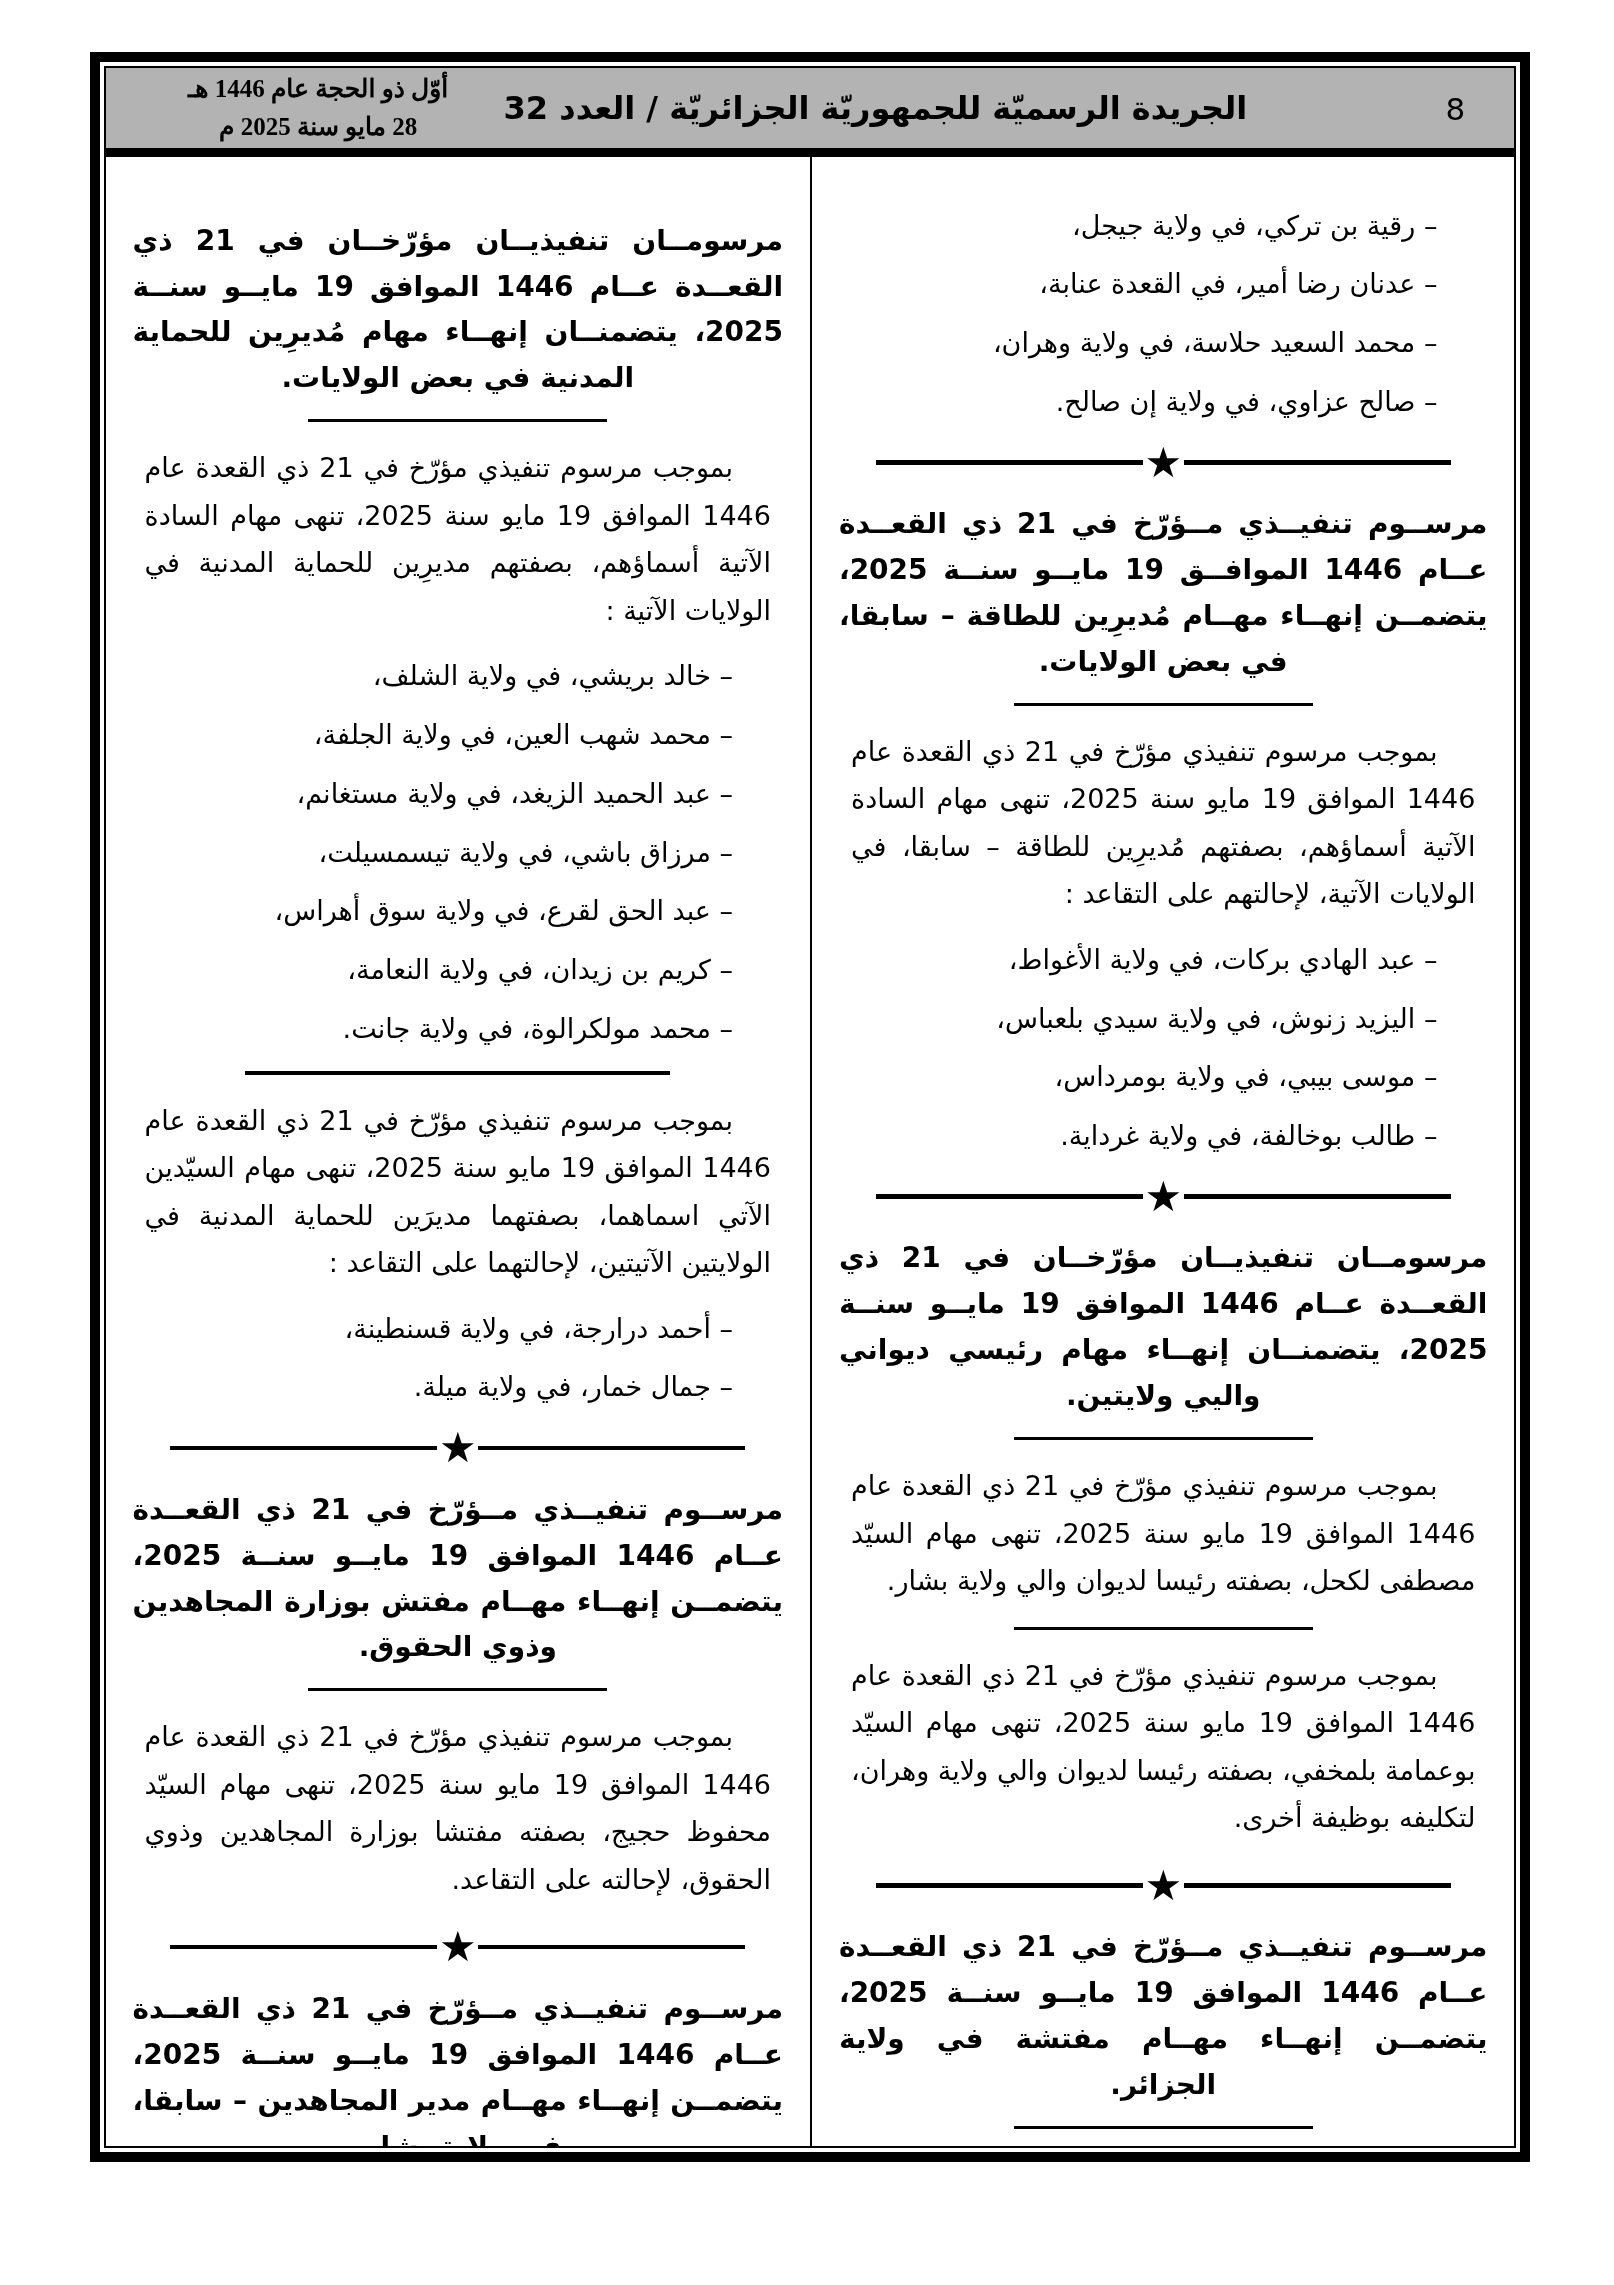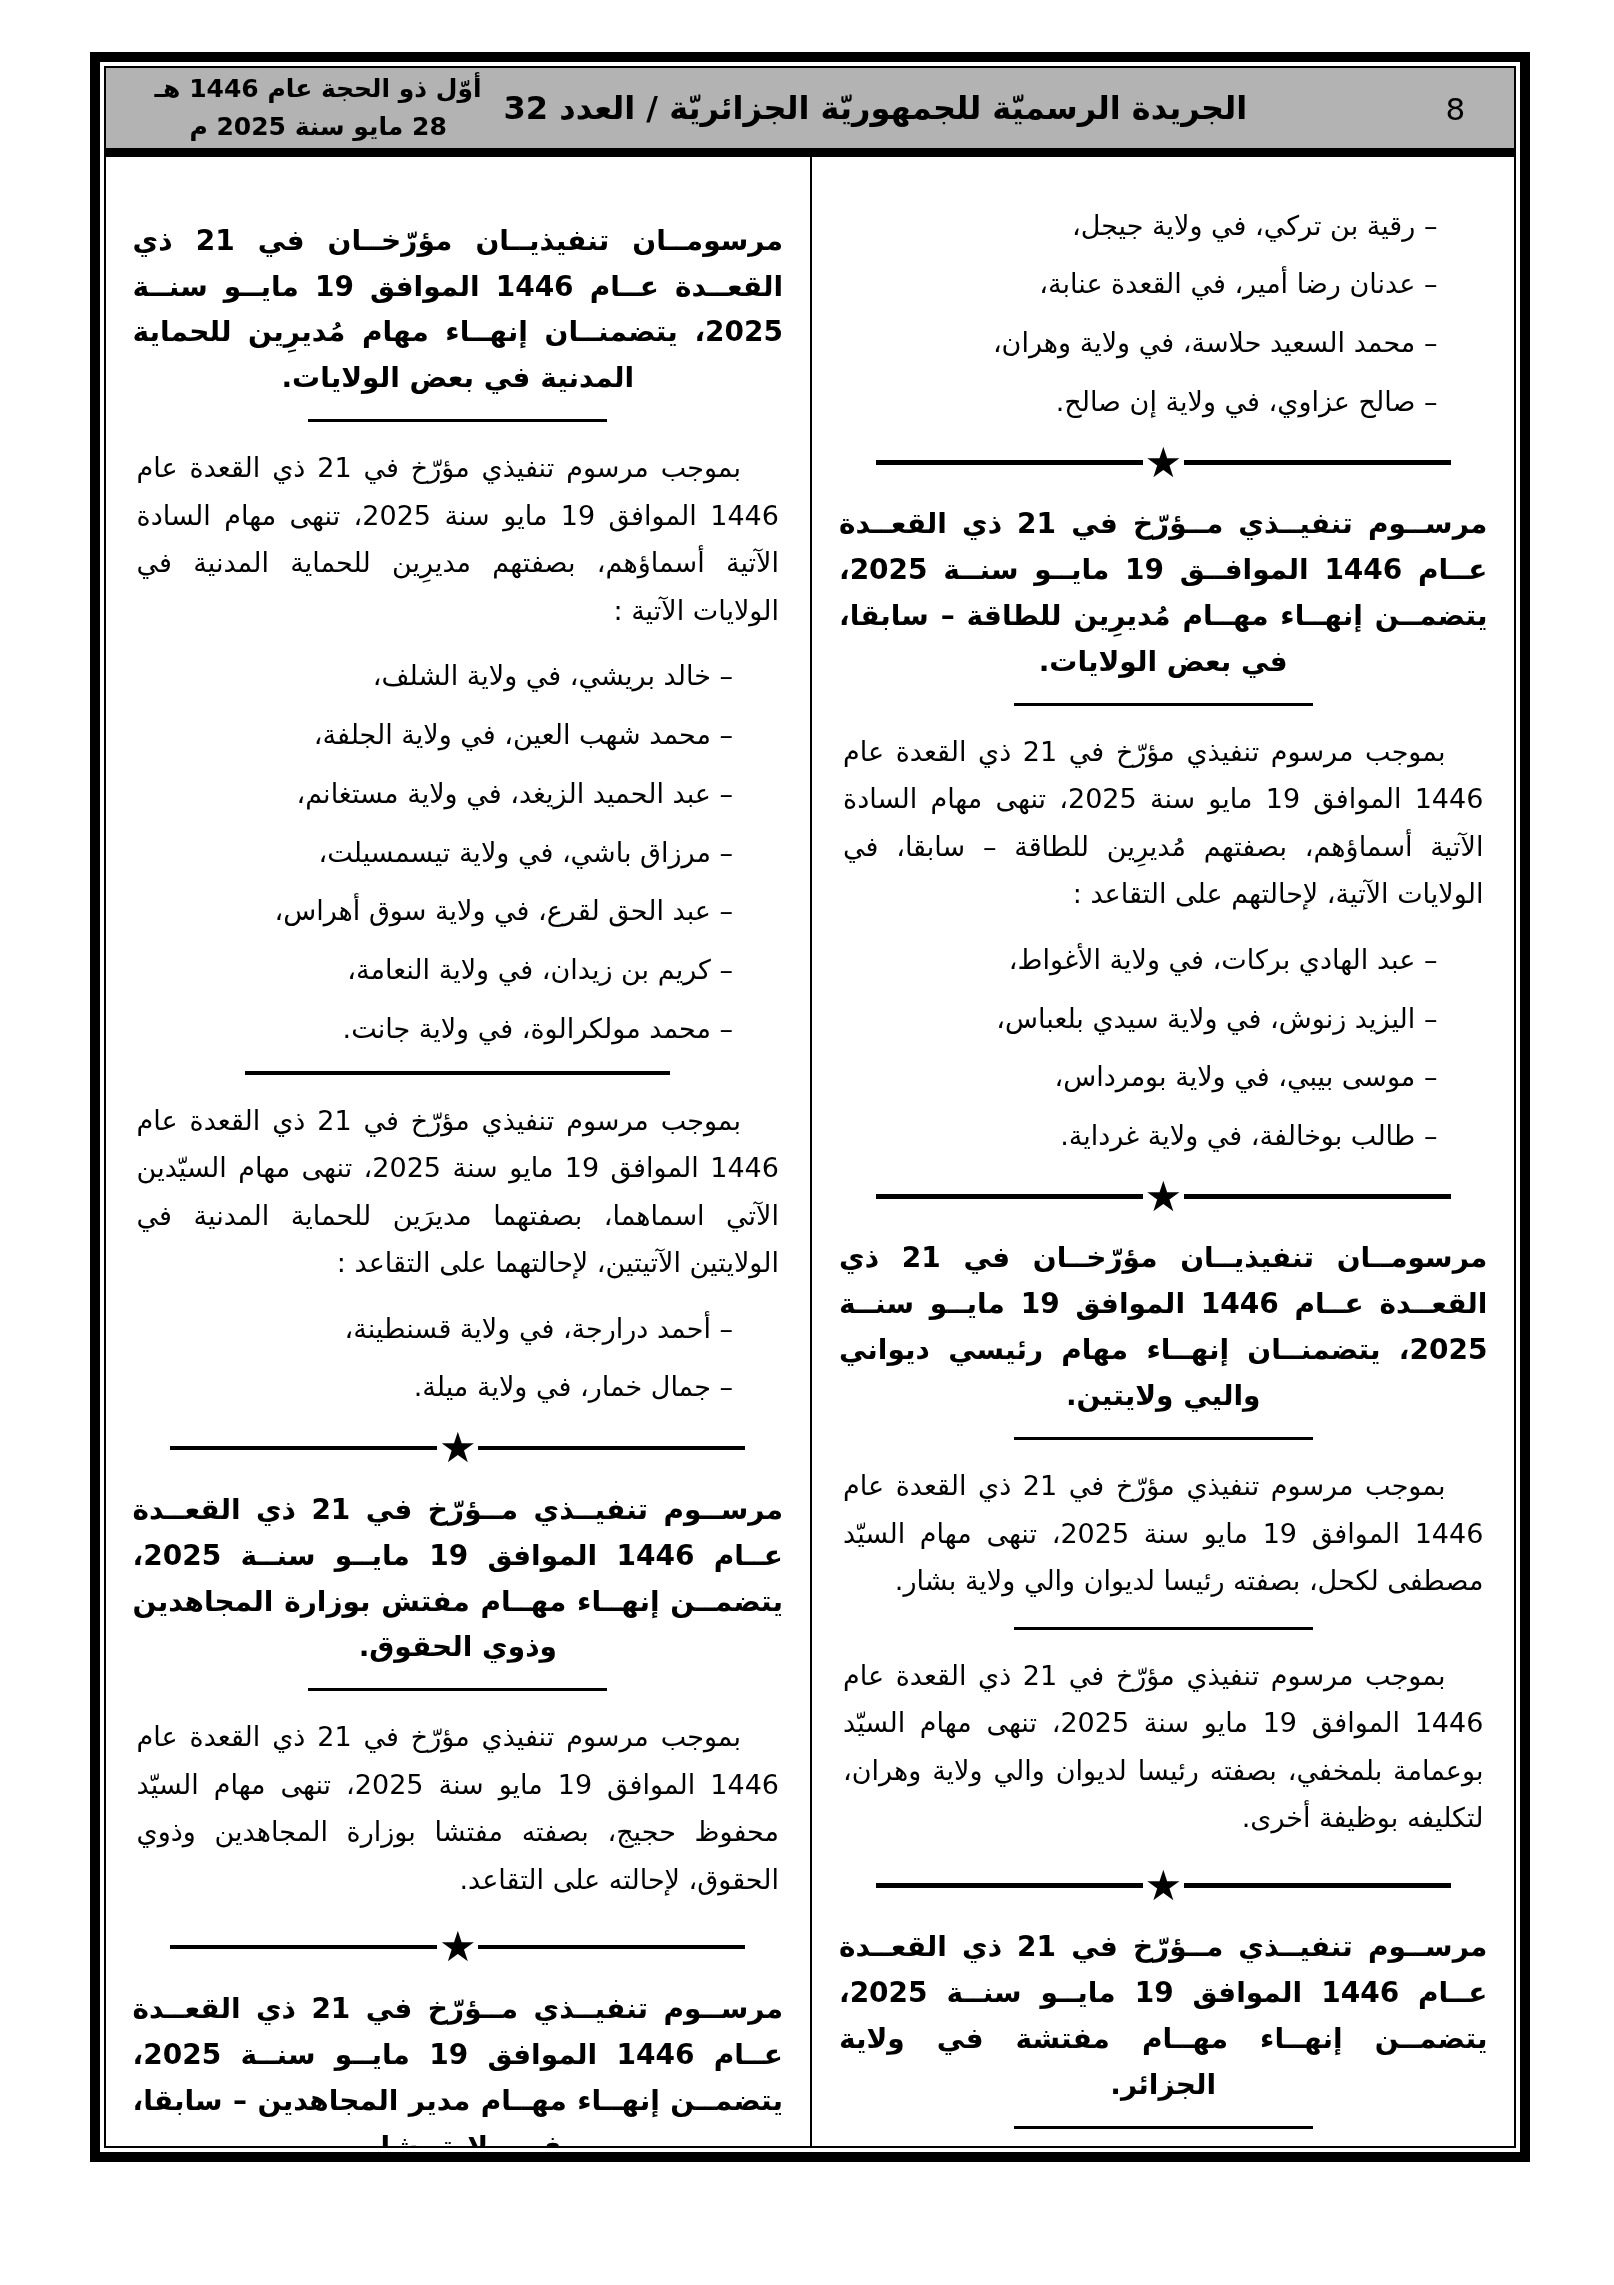--- a/index.html
+++ b/index.html
@@ -19,40 +19,40 @@
   
   .masthead {
     background:#b3b3b3; border-bottom:9px solid #000;
     height:80px; flex:0 0 auto;
     direction:rtl; display:grid; grid-template-columns:118px 1fr 398px;
     align-items:center;
   }
   .page-number { font-size:31px; text-align:center; padding-top:3.6px; }
   .journal-title { font-size:32px; font-weight:bold; text-align:left; }
   .masthead-dates {
-    font-size:25px; font-weight:bold; text-align:center; line-height:1.5; padding-left:27px;
+    font-size:25px; font-weight:bold; text-align:center; line-height:1.5; padding-left:27px;font-family:Liberation Serif, serif;
   }
   
   .content { flex:1 1 auto; display:flex; direction:rtl; overflow:hidden; }
   .col {
     width:50%; box-sizing:border-box; padding:12px 27px; overflow:hidden;
   }
   .col-right { border-left:2.7px solid #000; }
   
   .decree-list { list-style:none; margin:0; padding:0 50px 0 0; }
   .decree-list li {
     font-size:27px; line-height:1.25; margin:25px 0; text-align:right;
   }
   .decree-list.lead { margin-top:40px; }
   .decree-heading {
     font-size:28px; font-weight:bold; line-height:1.64; margin:9px 0 16.3px;
     text-align:justify; text-align-last:center;
   }
   .decree-body {
-    font-size:27px; line-height:1.76; margin:22px 4px;
+    font-size:27px; line-height:1.76; margin:22px 12px;
     text-align:justify; text-indent:38px;
   }
   .rule { border:0; border-top:3.6px solid #000; margin:18px auto 20px; }
   .rule-s { width:299px; }
   .rule-m { width:425px; border-top-width:4.5px; }
   .star-sep {
     display:flex; align-items:center; justify-content:center; margin:27px 0 22px;
   }
   .sep-line { height:4.5px; background:#000; width:267px; flex:0 0 auto; }
   .sep-star { font-size:42px; line-height:0.8; margin:0 1.8px; }

